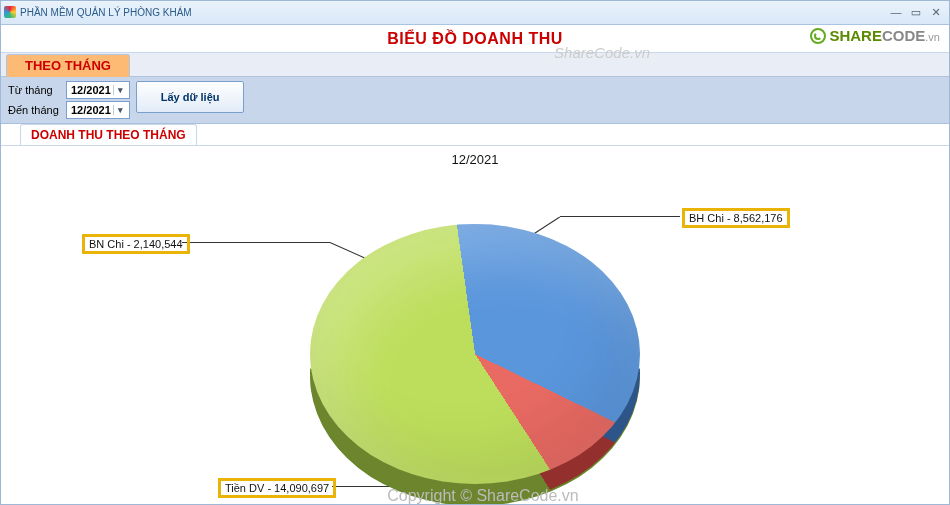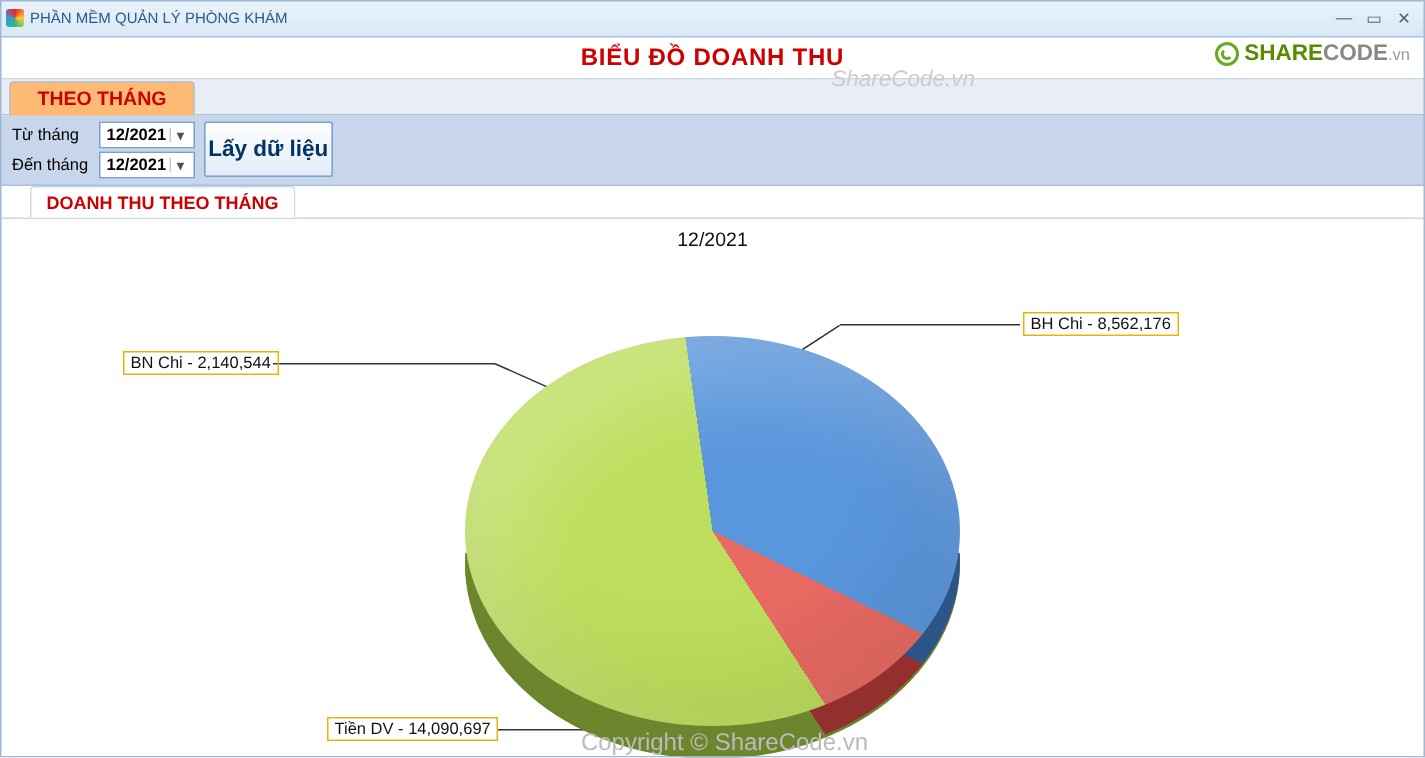--- a/index.html
+++ b/index.html
@@ -50,21 +50,21 @@
   .filter-col { display: flex; flex-direction: column; gap: 2px; }
   .filter-row { display: flex; align-items: center; gap: 4px; }
   .filter-label { width: 54px; color: #000; }
   .month-select {
     border: 1px solid #7a9fcf; background:#fff; height:18px; font-size:11px;
     display:flex; align-items:center; padding:0 2px 0 4px; gap:2px; font-weight:bold;
   }
   .month-select .chev { width:14px; text-align:center; border-left:1px solid #bcd; color:#456; font-size:9px;}
   .fetch-btn {
     border:1px solid #7a9fcf; background:linear-gradient(#fefefe,#e2ecf8);
-    padding:9px 2px; font-size:15px; font-weight:bold; color:#003366; cursor:pointer;
+    padding:9px 24px; font-size:11px; font-weight:bold; color:#003366; cursor:pointer;
     border-radius:2px;
   }
 
   .sub-tabs { display:flex; height:22px; border-bottom:1px solid #c9d8e8; padding-left:20px; }
   .sub-tab {
     padding:3px 10px 0; font-size:12px; font-weight:bold; color:#c00;
     border:1px solid #c9d8e8; border-bottom:none; background:#fff;
     border-radius:3px 3px 0 0;
   }
 
@@ -103,21 +103,21 @@
       conic-gradient(from -8deg,
         #5a96dc 0deg 124deg,
         #e86a63 124deg 155deg,
         #bdde5c 155deg 360deg);
     box-shadow: inset -20px -30px 60px rgba(0,0,0,.08),
                 inset 30px 30px 60px rgba(255,255,255,.25);
   }
 
   .callout {
     position:absolute; font-size:11px; color:#111; white-space:nowrap;
-    border:1px solid #eab308; background:rgba(255,255,255,.0);
+    border:3px solid #eab308; background:rgba(255,255,255,.0);
     padding:1px 4px;
   }
   .lead {
     position:absolute; background:#333;
   }
   .lead.h { height:1px; }
   .lead.v { width:1px; }
   .lead.d { height:1px; transform-origin:left center; }
 
   .watermark-center {

